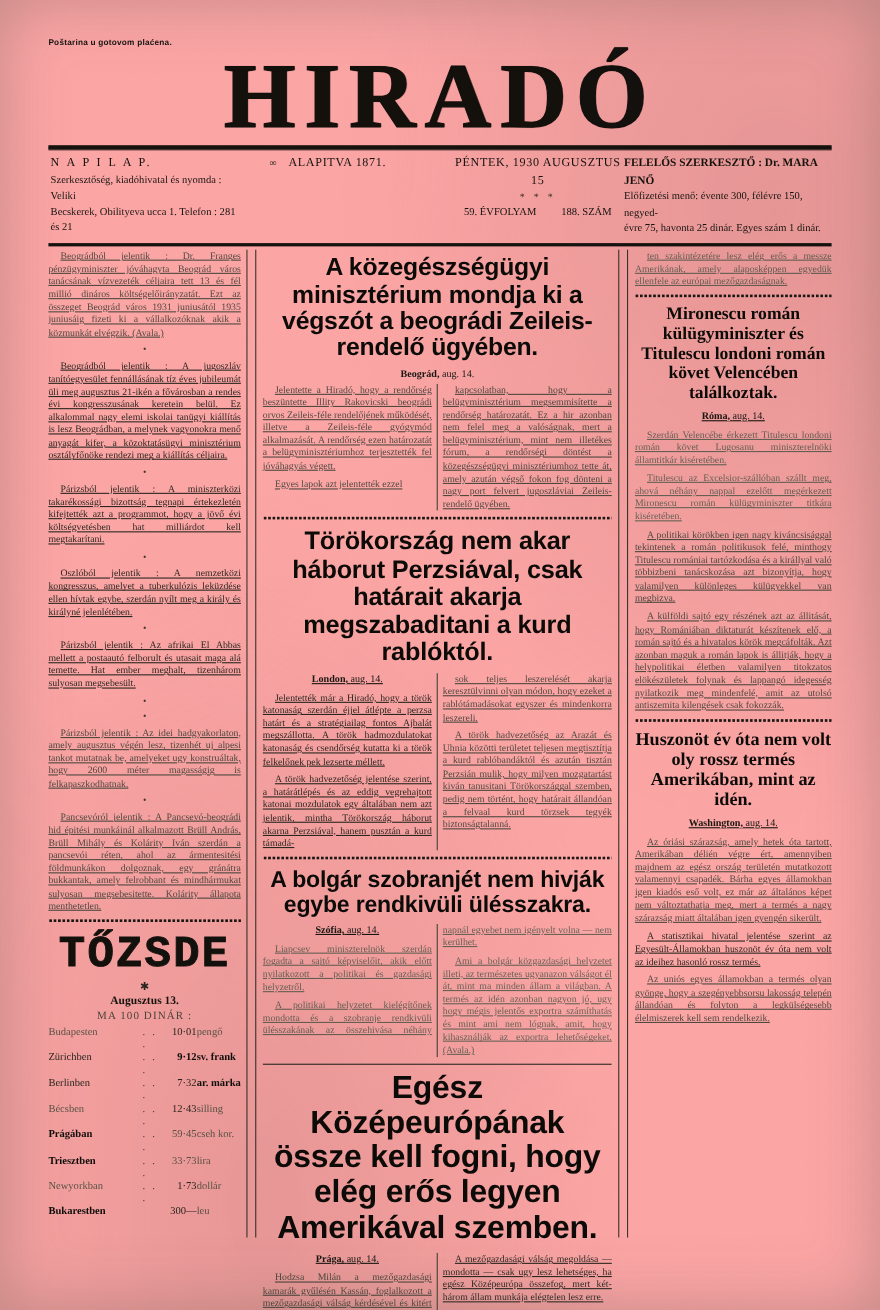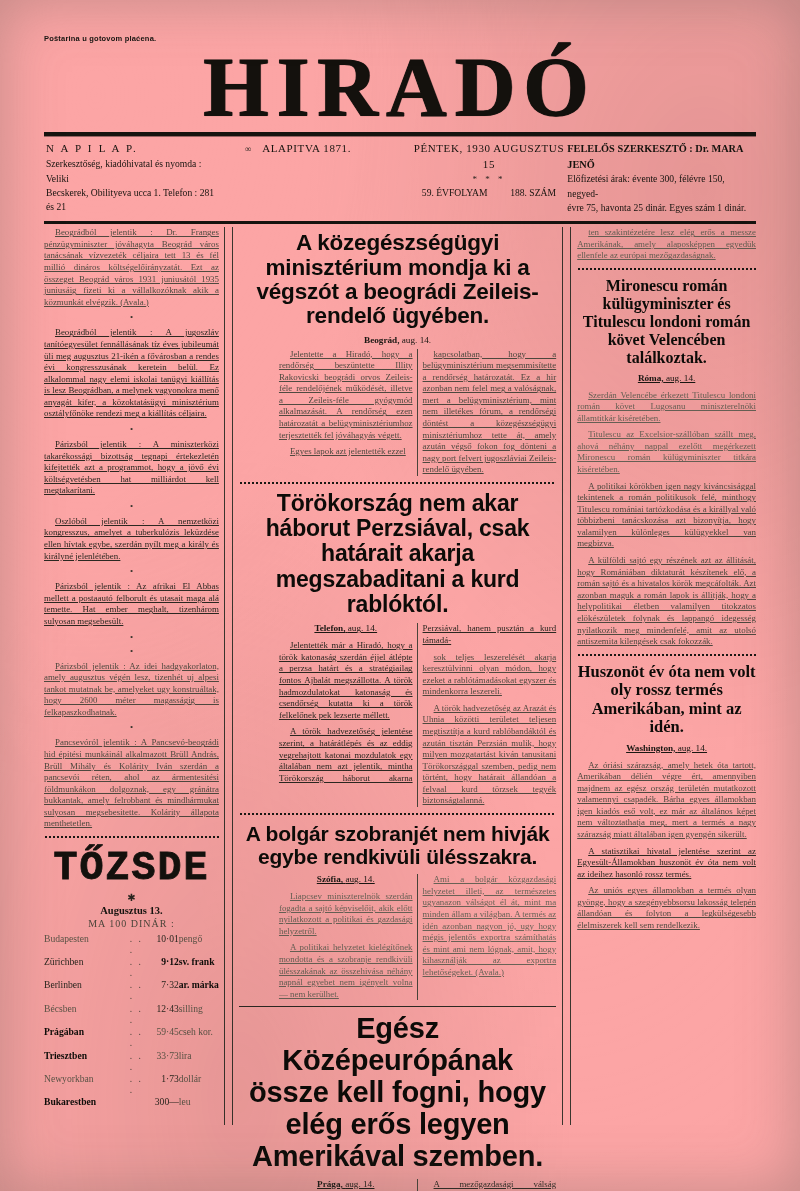--- a/index.html
+++ b/index.html
@@ -91,21 +91,21 @@
   .hl-main{font-size:22.5px;line-height:1.08;margin:4px 0 6px;}
   .hl-m2{font-size:23px;line-height:1.10;margin:6px 0 6px;}
   .hl-m3{font-size:21px;line-height:1.10;margin:6px 0 6px;}
   .hl-m4{font-size:29px;line-height:1.10;margin:6px 0 6px;}
   .hl-r{
     font-family:"Liberation Serif",serif;font-weight:bold;
     font-size:16px;line-height:1.12;text-align:center;color:#0d0b08;margin:5px 0 6px;
   }
   .hl-r2{font-size:16.5px;}
 
-  .twocol{column-count:2;column-gap:10px;column-rule:1px solid #4a443a;margin-left:40px;}
+  .twocol{column-count:2;column-gap:10px;column-rule:1px solid #4a443a;}
   .dateline{
     text-align:center;font-size:9.2px;margin:0 0 4px 0;color:#1a1712;
     text-indent:0 !important;
   }
   .dateline b{font-weight:bold;}
 
   
   .tozsde-wrap{margin-top:10px;}
   .tozsde{
     font-family:Liberation Mono, monospace;font-weight:bold;
@@ -155,21 +155,21 @@
       <div class="col c2" style="width:210px;margin-left:36px;">
         <div class="alapitva">PÉNTEK, 1930 AUGUSZTUS 15</div>
         <div class="deco">* * *</div>
         <div class="small" style="display:flex;justify-content:space-around;">
           <span>59. ÉVFOLYAM</span>
           <span>188. SZÁM</span>
         </div>
       </div>
       <div class="col c3" style="width:250px;">
         <div class="small" style="font-size:10.3px;font-weight:bold;">FELELŐS SZERKESZTŐ : Dr. MARA JENŐ</div>
-        <div class="small">Előfizetési árak: évente 300, félévre 150, negyed-</div>
+        <div class="small">Előfizetési menő: évente 300, félévre 150, negyed-</div>
         <div class="small">évre 75, havonta 25 dinár. Egyes szám 1 dinár.</div>
       </div>
     </div>
     <div class="rule-dbl"></div>
 
     <div class="body-grid">
 
       <div class="colL frameL">
         <div class="tx">
           <p class="faded">Beográdból jelentik : Dr. Franges pénzügyminiszter jóváhagyta Beográd város tanácsának vízvezeték céljaira tett 13 és fél millió dináros költségelőirányzatát. Ezt az összeget Beográd város 1931 juniusától 1935 juniusáig fizeti ki a vállalkozóknak akik a közmunkát elvégzik. (Avala.)</p>
@@ -260,21 +260,21 @@
         <div class="tx twocol">
           <p class="faded">Jelentette a Hiradó, hogy a rendőrség beszüntette Illity Rakovicski beográdi orvos Zeileis-féle rendelőjének működését, illetve a Zeileis-féle gyógymód alkalmazását. A rendőrség ezen határozatát a belügyminisztériumhoz terjesztették fel jóváhagyás végett.</p>
           <p class="faded">Egyes lapok azt jelentették ezzel</p>
           <p class="faded">kapcsolatban, hogy a belügyminisztérium megsemmisítette a rendőrség határozatát. Ez a hir azonban nem felel meg a valóságnak, mert a belügyminisztérium, mint nem illetékes fórum, a rendőrségi döntést a közegészségügyi minisztériumhoz tette át, amely azután végső fokon fog dönteni a nagy port felvert jugoszláviai Zeileis-rendelő ügyében.</p>
         </div>
         <div class="hr-dots"></div>
 
         <div class="hl hl-m2">Törökország nem akar háborut Perzsiával, csak határait akarja megszabaditani a kurd rablóktól.</div>
         <div class="tx twocol">
           <p class="dateline">
-            <b>Telefon,</b>
+            <b>London,</b>
             <span>aug. 14.</span>
           </p>
           <p>Jelentették már a Hiradó, hogy a török katonaság szerdán éjjel átlépte a perzsa határt és a stratégiailag fontos Ajbalát megszállotta. A török hadmozdulatokat katonaság és csendőrség kutatta ki a török felkelőnek pek lezserte méllett.</p>
           <p>A török hadvezetőség jelentése szerint, a határátlépés és az eddig vegrehajtott katonai mozdulatok egy általában nem azt jelentik, mintha Törökország háborut akarna Perzsiával, hanem pusztán a kurd támadá-</p>
           <p class="faded">sok teljes leszerelését akarja keresztülvinni olyan módon, hogy ezeket a rablótámadásokat egyszer és mindenkorra leszereli.</p>
           <p class="faded">A török hadvezetőség az Arazát és Uhnia közötti területet teljesen megtisztítja a kurd rablóbandáktól és azután tisztán Perzsián mulik, hogy milyen mozgatartást kiván tanusitani Törökországgal szemben, pedig nem történt, hogy határait állandóan a felvaal kurd törzsek tegyék biztonságtalanná.</p>
         </div>
         <div class="hr-dots"></div>
 
         <div class="hl hl-m3">A bolgár szobranjét nem hivják egybe rendkivüli ülésszakra.</div>

